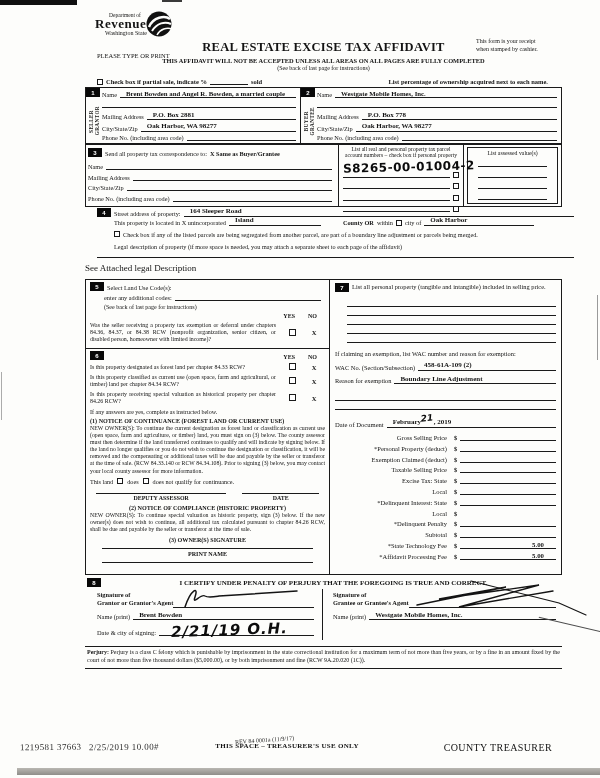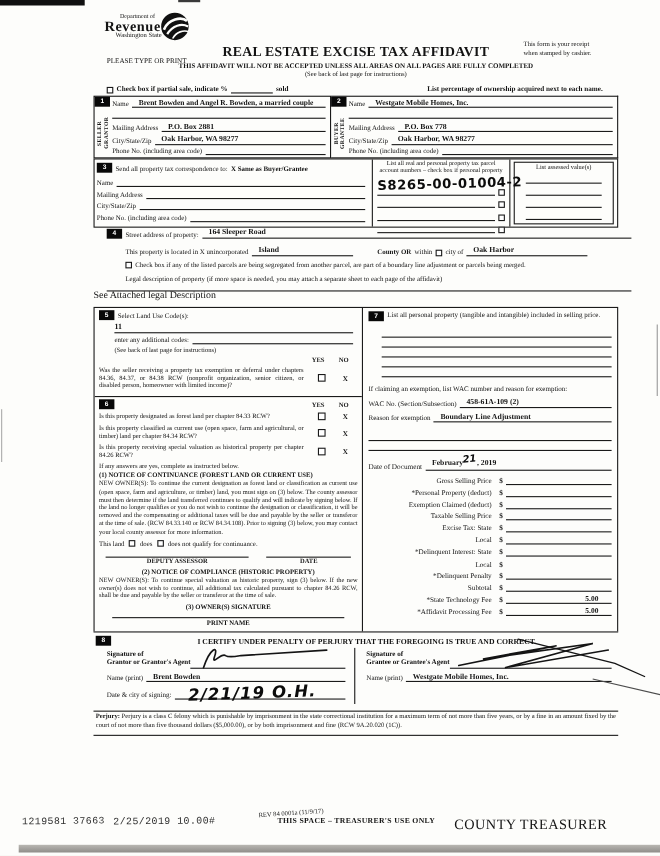--- a/index.html
+++ b/index.html
@@ -49,21 +49,21 @@
 .s3M{width:125px;border-left:1px solid #1a1a1a;padding:1px 4px;position:relative;}
 .s3M .hdr{font-size:5.6px;text-align:center;line-height:1.15;}
 .s3M .prow{display:flex;align-items:flex-end;margin-top:4.5px;position:relative;}
 .parcel-hand{position:absolute;left:0;top:-11px;font-size:12px;font-style:normal;font-weight:700;letter-spacing:.5px;transform:rotate(-1.5deg);white-space:nowrap;}
 .s3R{flex:1;border-left:1px solid #1a1a1a;padding:2px 3px;}
 .assessed-box{border:1px solid #1a1a1a;height:100%;padding:2px 4px;}
 .assessed-box .hdr{font-size:5.8px;text-align:center;}
 .assessed-box .aline{border-bottom:1px solid #1a1a1a;height:7px;margin:4px 6px 0 6px;}
 
 #sec4{position:absolute;left:97px;top:208px;width:477px;}
-#sec4 .row{margin-top:7px;font-size:6.3px;}
+#sec4 .row{margin-top:0;font-size:6.3px;}
 #legal{position:absolute;left:85px;top:263px;font-size:9px;}
 
 #cols{position:absolute;left:85px;top:279px;width:477px;height:296px;display:flex;border-top:1px solid #1a1a1a;border-bottom:1px solid #1a1a1a;}
 .colL{width:245px;border-left:1px solid #1a1a1a;border-right:1px solid #1a1a1a;overflow:hidden;}
 .colR{flex:1;border-right:1px solid #1a1a1a;padding:2px 5px 0 5px;overflow:hidden;}
 .s5{padding:2px 4px;}
 .ynrow{display:flex;justify-content:flex-end;gap:13px;font-weight:bold;font-size:6px;padding-right:8px;margin-top:3px;}
 .q{display:flex;align-items:center;margin-top:3px;}
 .qt{flex:1;font-size:5.9px;line-height:1.2;text-align:justify;padding-right:5px;}
 .qy,.qn{width:22px;text-align:center;flex:none;font-size:6.5px;font-weight:bold;}
@@ -98,24 +98,24 @@
 .sigrow{display:flex;align-items:flex-end;}
 .sigline{flex:1;border-bottom:1px solid #1a1a1a;height:12px;position:relative;}
 .sigline svg{position:absolute;left:2px;bottom:-4px;overflow:visible;}
 .namerow{display:flex;align-items:flex-end;margin-top:4px;gap:3px;font-size:6.4px;}
 .daterow{display:flex;align-items:flex-end;margin-top:7px;gap:3px;font-size:6.4px;}
 .dateline{flex:1;border-bottom:1px solid #1a1a1a;height:9px;position:relative;}
 .dateline .hand{position:absolute;left:12px;bottom:-4px;font-size:15px;letter-spacing:1px;white-space:nowrap;transform:rotate(-2deg);}
 .perjury{margin-top:6px;border-top:1px solid #1a1a1a;border-bottom:1px solid #1a1a1a;padding:2px 2px 3px 2px;font-size:6px;line-height:1.3;text-align:justify;}
 
 #footer{position:absolute;left:20px;right:8px;top:742px;display:flex;align-items:flex-start;}
-.stamp{font-family:Liberation Mono, monospace;font-size:9px;color:#2e2e2e;letter-spacing:.4px;transform:rotate(-.6deg);white-space:nowrap;}
+.stamp{font-family:Liberation Serif, serif;font-size:9px;color:#2e2e2e;letter-spacing:.4px;transform:rotate(-.6deg);white-space:nowrap;}
 .rev{position:absolute;left:215px;top:-5px;font-size:6px;color:#1c1c1c;transform:rotate(-4deg);white-space:nowrap;}
 .tspace{font-size:7px;font-weight:bold;margin-left:56px;letter-spacing:.3px;white-space:nowrap;}
-.ctre{font-size:13px;margin-left:auto;margin-right:40px;letter-spacing:.4px;white-space:nowrap;}
+.ctre{font-size:10px;margin-left:auto;margin-right:40px;letter-spacing:.4px;white-space:nowrap;}
 
 .art-top{position:absolute;left:0;top:0;width:77px;height:5px;background:#101010;}
 .art-top2{position:absolute;left:162px;top:0;width:20px;height:2px;background:#3a3a3a;}
 .art-bottom{position:absolute;left:17px;top:768px;width:583px;height:7px;background:linear-gradient(180deg,#b9b7b2,#8f8d89);}
 .art-right{position:absolute;right:2px;top:295px;width:1px;height:65px;background:#9a9a9a;}
 .art-left{position:absolute;left:1px;top:372px;width:1px;height:48px;background:#ababab;}
 .art-diag{position:absolute;left:538px;top:624px;width:64px;height:1px;background:#4c4c4c;transform:rotate(13deg);}
 </style>
 </head>
 <body>
@@ -300,23 +300,20 @@
   <div id="legal">See Attached legal Description</div>
 
   <div id="cols">
     <div class="colL">
       <div class="s5">
         <div class="row" style="margin-top:0;">
           <span class="badge">5</span>
           <span class="lb">Select Land Use Code(s):</span>
         </div>
         <div class="row" style="margin:3px 4px 0 14px;">
-          <span class="uv" style="padding-left:0;font-size:7.2px;">11</span>
-        </div>
-        <div class="row" style="margin:3px 4px 0 14px;">
           <span class="lb">enter any additional codes:</span>
           <span class="fillline"></span>
         </div>
         <div style="font-size:6px;margin:3px 0 0 14px;">(See back of last page for instructions)</div>
         <div class="ynrow">
           <span>YES</span>
           <span>NO</span>
         </div>
         <div class="q">
           <span class="qt">Was the seller receiving a property tax exemption or deferral under chapters 84.36, 84.37, or 84.38 RCW (nonprofit organization, senior citizen, or disabled person, homeowner with limited income)?</span>

